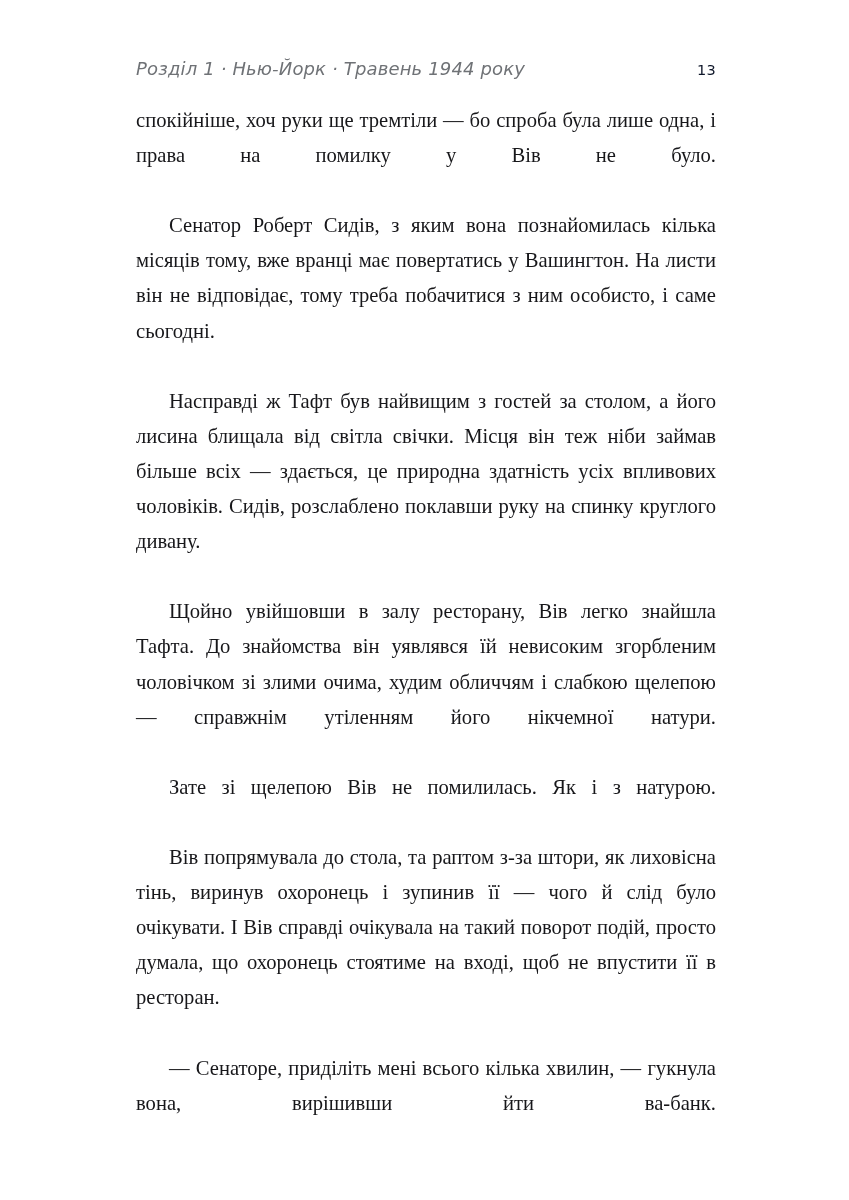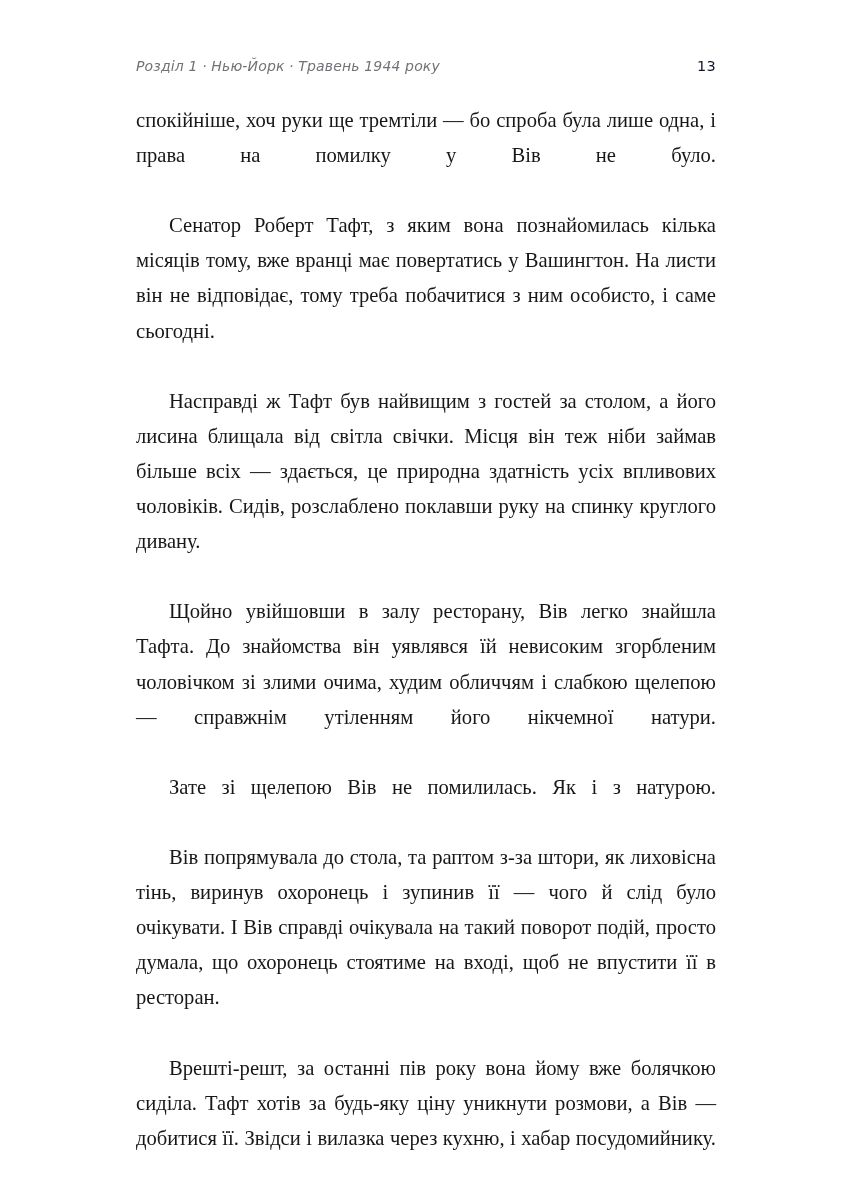--- a/index.html
+++ b/index.html
@@ -32,21 +32,21 @@
     top: 58px;
     height: 26px;
     display: flex;
     align-items: baseline;
     justify-content: space-between;
   }
 
   .running-head-title {
     font-family: "DejaVu Sans", "Liberation Sans", sans-serif;
     font-style: italic;
-    font-size: 14px;
+    font-size: 18px;
     letter-spacing: 0.15px;
     color: #6f7276;
     white-space: nowrap;
   }
 
   .folio {
     font-family: "DejaVu Sans", "Liberation Sans", sans-serif;
     font-size: 14.5px;
     color: #0f172a;
     letter-spacing: 0.3px;
@@ -88,22 +88,21 @@
 
 <div class="page">
 
   <div class="running-head">
     <div class="running-head-title">Розділ 1 · Нью-Йорк · Травень 1944 року</div>
     <div class="folio">13</div>
   </div>
 
   <div class="textblock">
       <p class="no-indent">спокійніше, хоч руки ще тремтіли — бо спроба була лише одна, і права на помилку у Вів не було.</p>
-      <p>Сенатор Роберт Тафт, з яким вона познайомилась кілька місяців тому, вже вранці має повертатись у Вашингтон. На листи він не відповідає, тому треба побачитися з ним осо­бисто, і саме сьогодні.</p>
+      <p>Сенатор Роберт Сидів, з яким вона познайомилась кілька місяців тому, вже вранці має повертатись у Вашингтон. На листи він не відповідає, тому треба побачитися з ним осо­бисто, і саме сьогодні.</p>
       <p>Насправді ж Тафт був найвищим з гостей за столом, а йо­го лисина блищала від світла свічки. Місця він теж ніби за­ймав більше всіх — здається, це природна здатність усіх впливових чоловіків. Сидів, розслаблено поклавши руку на спинку круглого дивану.</p>
       <p>Щойно увійшовши в залу ресторану, Вів легко знайшла Тафта. До знайомства він уявлявся їй невисоким згорбленим чоловічком зі злими очима, худим обличчям і слабкою щеле­пою — справжнім утіленням його нікчемної натури.</p>
       <p>Зате зі щелепою Вів не помилилась. Як і з натурою.</p>
       <p>Вів попрямувала до стола, та раптом з-за штори, як ли­ховісна тінь, виринув охоронець і зупинив її — чого й слід було очікувати. І Вів справді очікувала на такий поворот по­дій, просто думала, що охоронець стоятиме на вході, щоб не впустити її в ресторан.</p>
-      <p>Врешті-решт, за останні пів року вона йому вже боляч­кою сиділа. Тафт хотів за будь-яку ціну уникнути розмови, а Вів — добитися її. Звідси і вилазка через кухню, і хабар по­судомийнику.</p>
       <p>— Сенаторе, приділіть мені всього кілька хвилин, — гук­нула вона, вирішивши йти ва-банк.</p>
     </div>
 
 </div>
 
 </body></html>

